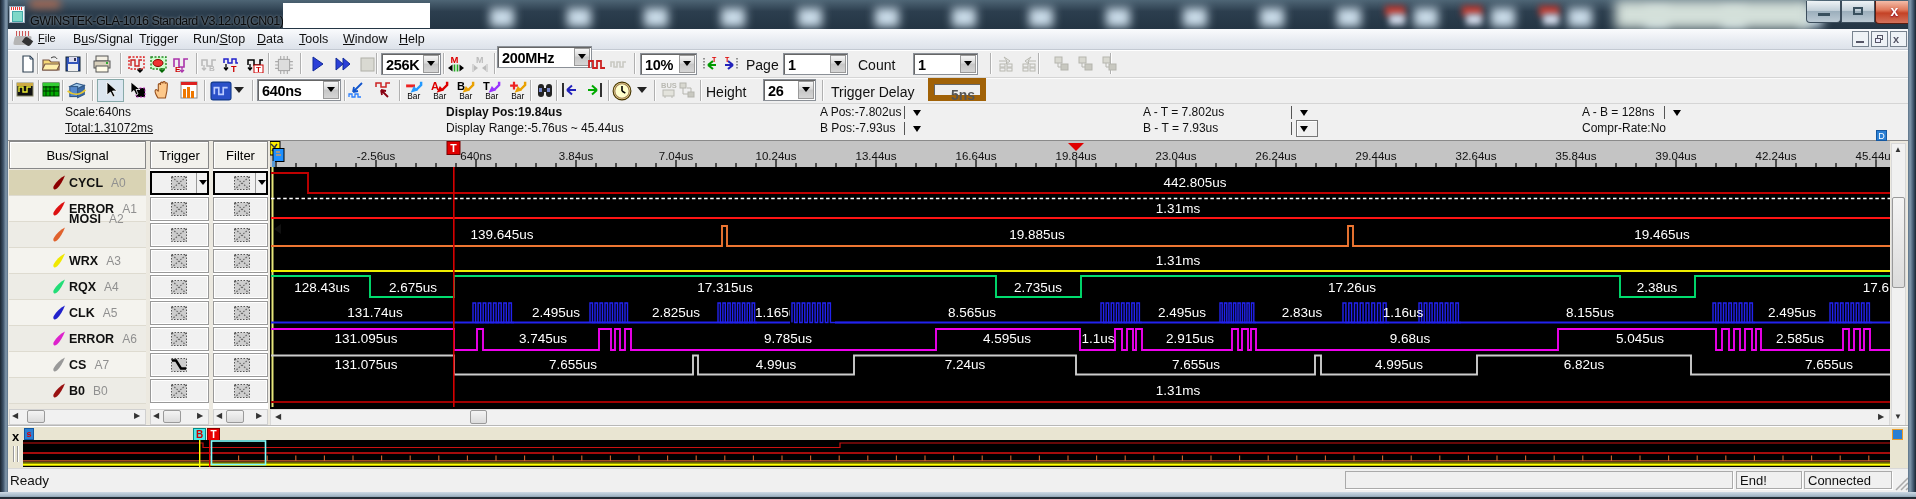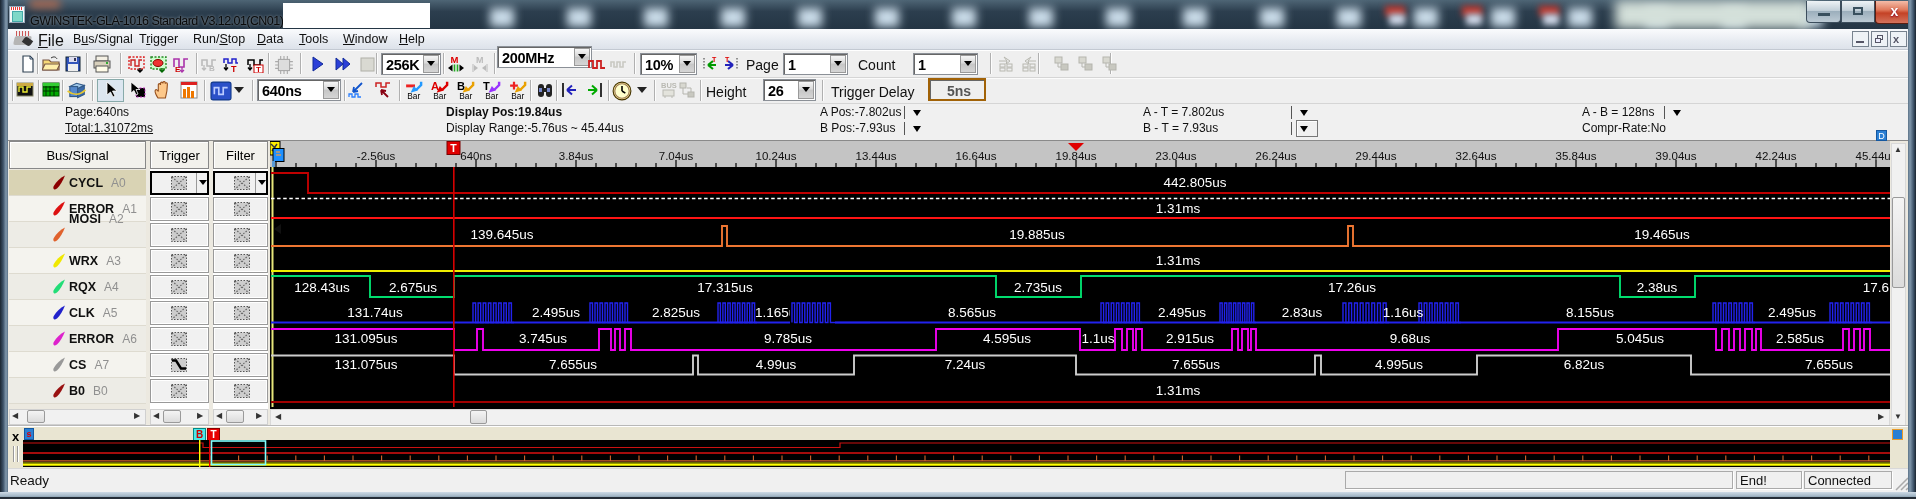--- a/index.html
+++ b/index.html
@@ -55,21 +55,21 @@
       <div class="abs" style="left:11px;top:6px;width:10px;height:8px;border:2px solid #39505e"></div>
     </div>
 <div class="abs" style="left:69px;top:1px;width:39px;height:23px;background:linear-gradient(#f4bca8,#e07a5c 40%,#c44226 55%,#d4735c);border:1px solid #5c1d10;border-top:none;border-radius:0 0 4px 4px;color:#fff;font-weight:bold;font-size:14px;text-align:center;line-height:20px;text-shadow:0 1px 2px #802">x</div>
 </div>
 <div class="abs" style="left:8px;top:29px;width:1900px;height:21px;background:linear-gradient(#fafbfd,#e7ebf1 60%,#dde2ea);border-bottom:1px solid #c3c9d2">
     <div class="abs" style="left:6px;top:2px;width:20px;height:16px">
       <div class="abs" style="left:2px;top:0;width:14px;height:5px;background:repeating-linear-gradient(90deg,#c55 0 1px,#eee 1px 3px)"></div>
       <div class="abs" style="left:0;top:5px;width:17px;height:9px;background:#b5b5b5;border-radius:2px;transform:skewX(-12deg)"></div>
       <div class="abs" style="left:9px;top:7px;width:9px;height:7px;background:#333;border-radius:3px 0 3px 0;transform:rotate(35deg)"></div>
     </div>
-    <div class="txt" style="left:30px;top:3px;font-size:16px"><u>F</u>ile</div>
+    <div class="txt" style="left:30px;top:3px;font-size:11px"><u>F</u>ile</div>
     <div class="txt" style="left:65px;top:3px;font-size:12.5px">B<u>u</u>s/Signal</div>
     <div class="txt" style="left:131px;top:3px;font-size:12.5px">T<u>r</u>igger</div>
     <div class="txt" style="left:185px;top:3px;font-size:12.5px">Run/<u>S</u>top</div>
     <div class="txt" style="left:249px;top:3px;font-size:12.5px"><u>D</u>ata</div>
     <div class="txt" style="left:291px;top:3px;font-size:12.5px"><u>T</u>ools</div>
     <div class="txt" style="left:335px;top:3px;font-size:12.5px"><u>W</u>indow</div>
     <div class="txt" style="left:391px;top:3px;font-size:12.5px"><u>H</u>elp</div>
     <div class="abs" style="left:1844px;top:2px;width:17px;height:16px;background:#eef2f6;border:1px solid #77828e">
       <div class="abs" style="left:3px;top:9px;width:8px;height:2px;background:#556"></div>
     </div>
@@ -127,21 +127,21 @@
     <span class="v">640ns</span>
     <span class="btn"></span>
   </div>
 <div class="abs" style="left:637px;top:87px;width:0;height:0;border:5px solid transparent;border-top:6px solid #222"></div>
 <div class="txt" style="left:706px;top:84px;font-size:14px">Height</div>
 <div class="combo" style="left:763px;top:79px;width:53px;height:22px">
     <span class="v">26</span>
     <span class="btn"></span>
   </div>
 <div class="txt" style="left:831px;top:84px;font-size:14px">Trigger Delay</div>
-<div class="abs" style="left:928px;top:78px;width:58px;height:23px;background:#efefef;border:2px solid #a16207;box-shadow:inset 1px 1px 0 #666">
+<div class="abs" style="left:928px;top:78px;width:58px;height:23px;background:#efefef;border:6px solid #a16207;box-shadow:inset 1px 1px 0 #666">
     <div class="txt" style="left:17px;top:3px;font-weight:bold;color:#555;font-size:14px">5ns</div>
   </div>
 <div class="tsep" style="left:12px;top:80px;height:21px"></div>
 <div class="tsep" style="left:38px;top:80px;height:21px"></div>
 <div class="tsep" style="left:62px;top:80px;height:21px"></div>
 <div class="tsep" style="left:92px;top:80px;height:21px"></div>
 <div class="tsep" style="left:204px;top:80px;height:21px"></div>
 <div class="tsep" style="left:252px;top:80px;height:21px"></div>
 <div class="tsep" style="left:344px;top:80px;height:21px"></div>
 <div class="tsep" style="left:399px;top:80px;height:21px"></div>
@@ -373,21 +373,21 @@
     <text x="1" y="7" font-size="7.5" fill="#b9b9b2" font-weight="bold">BUS</text>
     <rect x="3" y="9" width="11" height="6" fill="#e3e3dc" stroke="#b9b9b2"></rect>
     <path d="M5 15 v2 M12 15 v2" stroke="#b9b9b2"></path>
   </svg>
 <svg class="abs" style="left:678px;top:81px" width="18" height="18" viewBox="0 0 18 18">
     <rect x="2" y="2" width="6" height="5" fill="#d8d8d0" stroke="#b5b5ae"></rect>
     <rect x="10" y="11" width="6" height="5" fill="#c8c8c0" stroke="#b5b5ae"></rect>
     <path d="M5 7 v6 h5 M13 11 v-4 h-4" stroke="#b5b5ae" fill="none"></path>
   </svg>
 <div class="abs" style="left:8px;top:104px;width:1900px;height:37px;background:#f0f0f0;border-bottom:1px solid #8a8a8a"></div>
-<div class="txt" style="left:65px;top:105px;font-size:12px;">Page:640ns</div>
+<div class="txt" style="left:65px;top:105px;font-size:12px;">Scale:640ns</div>
 <div class="txt" style="left:65px;top:121px;font-size:12px;text-decoration:underline;">Total:1.31072ms</div>
 <div class="txt" style="left:446px;top:105px;font-size:12px;font-weight:bold;">Display Pos:19.84us</div>
 <div class="txt" style="left:446px;top:121px;font-size:12px;">Display Range:-5.76us ~ 45.44us</div>
 <div class="txt" style="left:820px;top:105px;font-size:12px;">A Pos:-7.802us</div>
 <div class="txt" style="left:820px;top:121px;font-size:12px;">B Pos:-7.93us</div>
 <div class="txt" style="left:1143px;top:105px;font-size:12px;">A - T = 7.802us</div>
 <div class="txt" style="left:1143px;top:121px;font-size:12px;text-align:center;">B - T = 7.93us</div>
 <div class="txt" style="left:1582px;top:105px;font-size:12px;">A - B = 128ns</div>
 <div class="txt" style="left:1582px;top:121px;font-size:12px;">Compr-Rate:No</div>
 <div class="abs" style="left:904px;top:106px;width:1px;height:13px;background:#555"></div>

